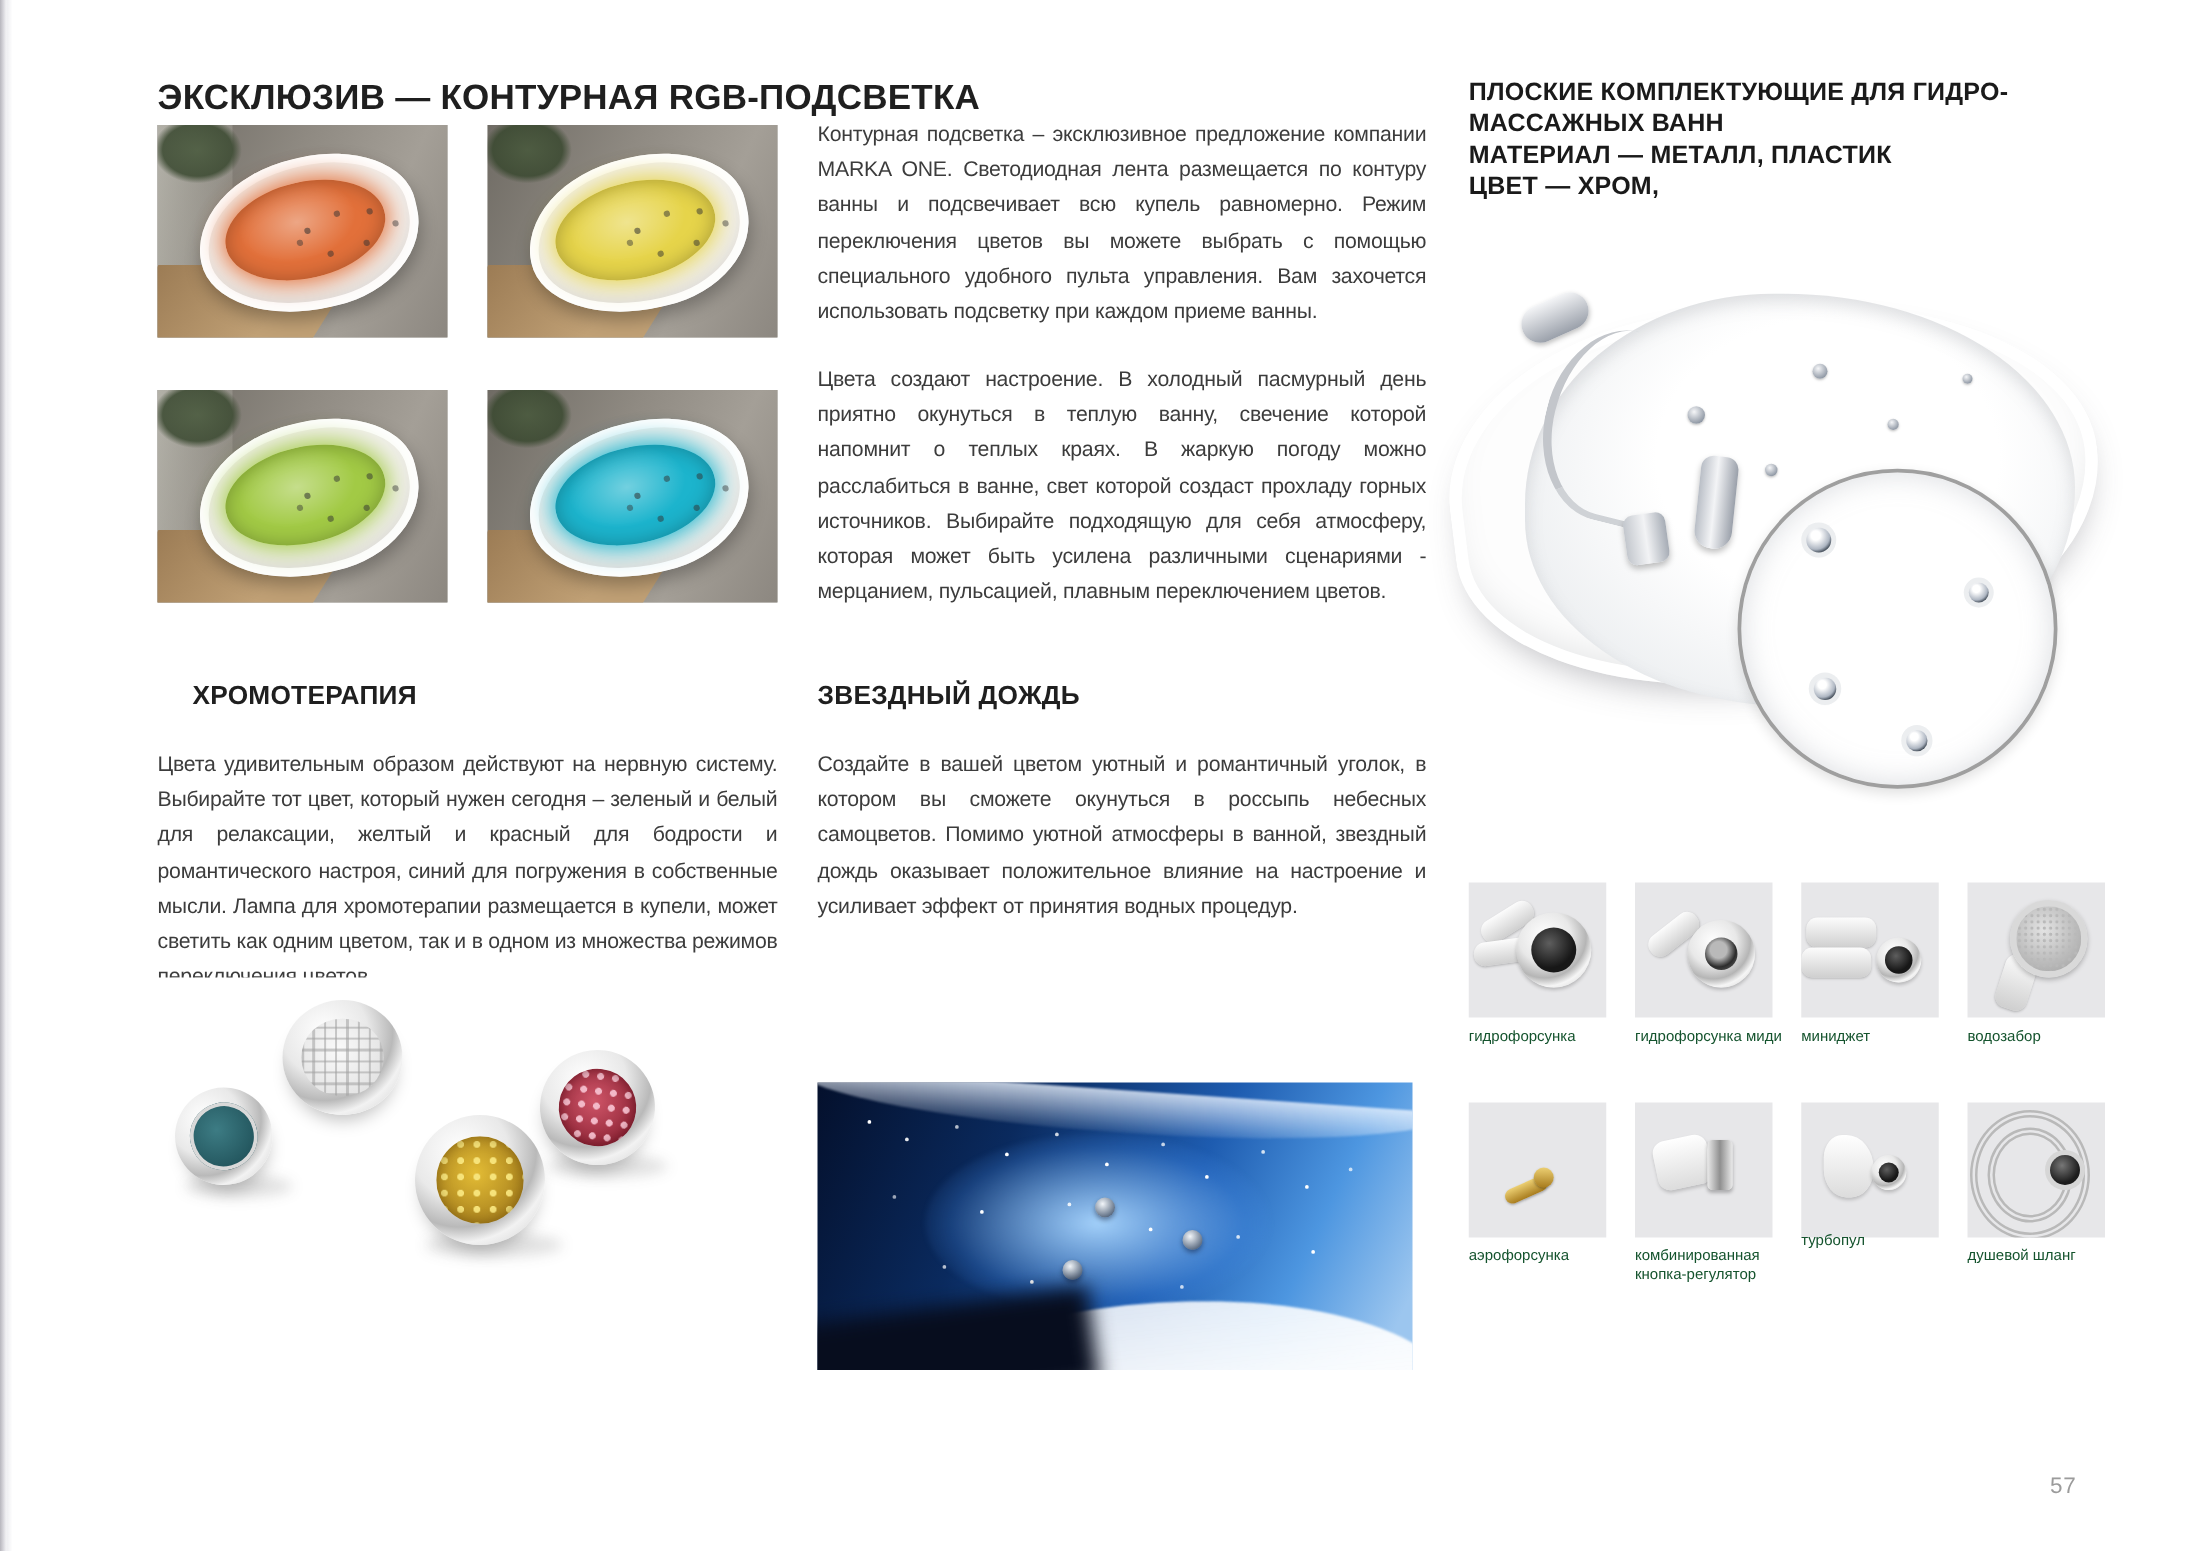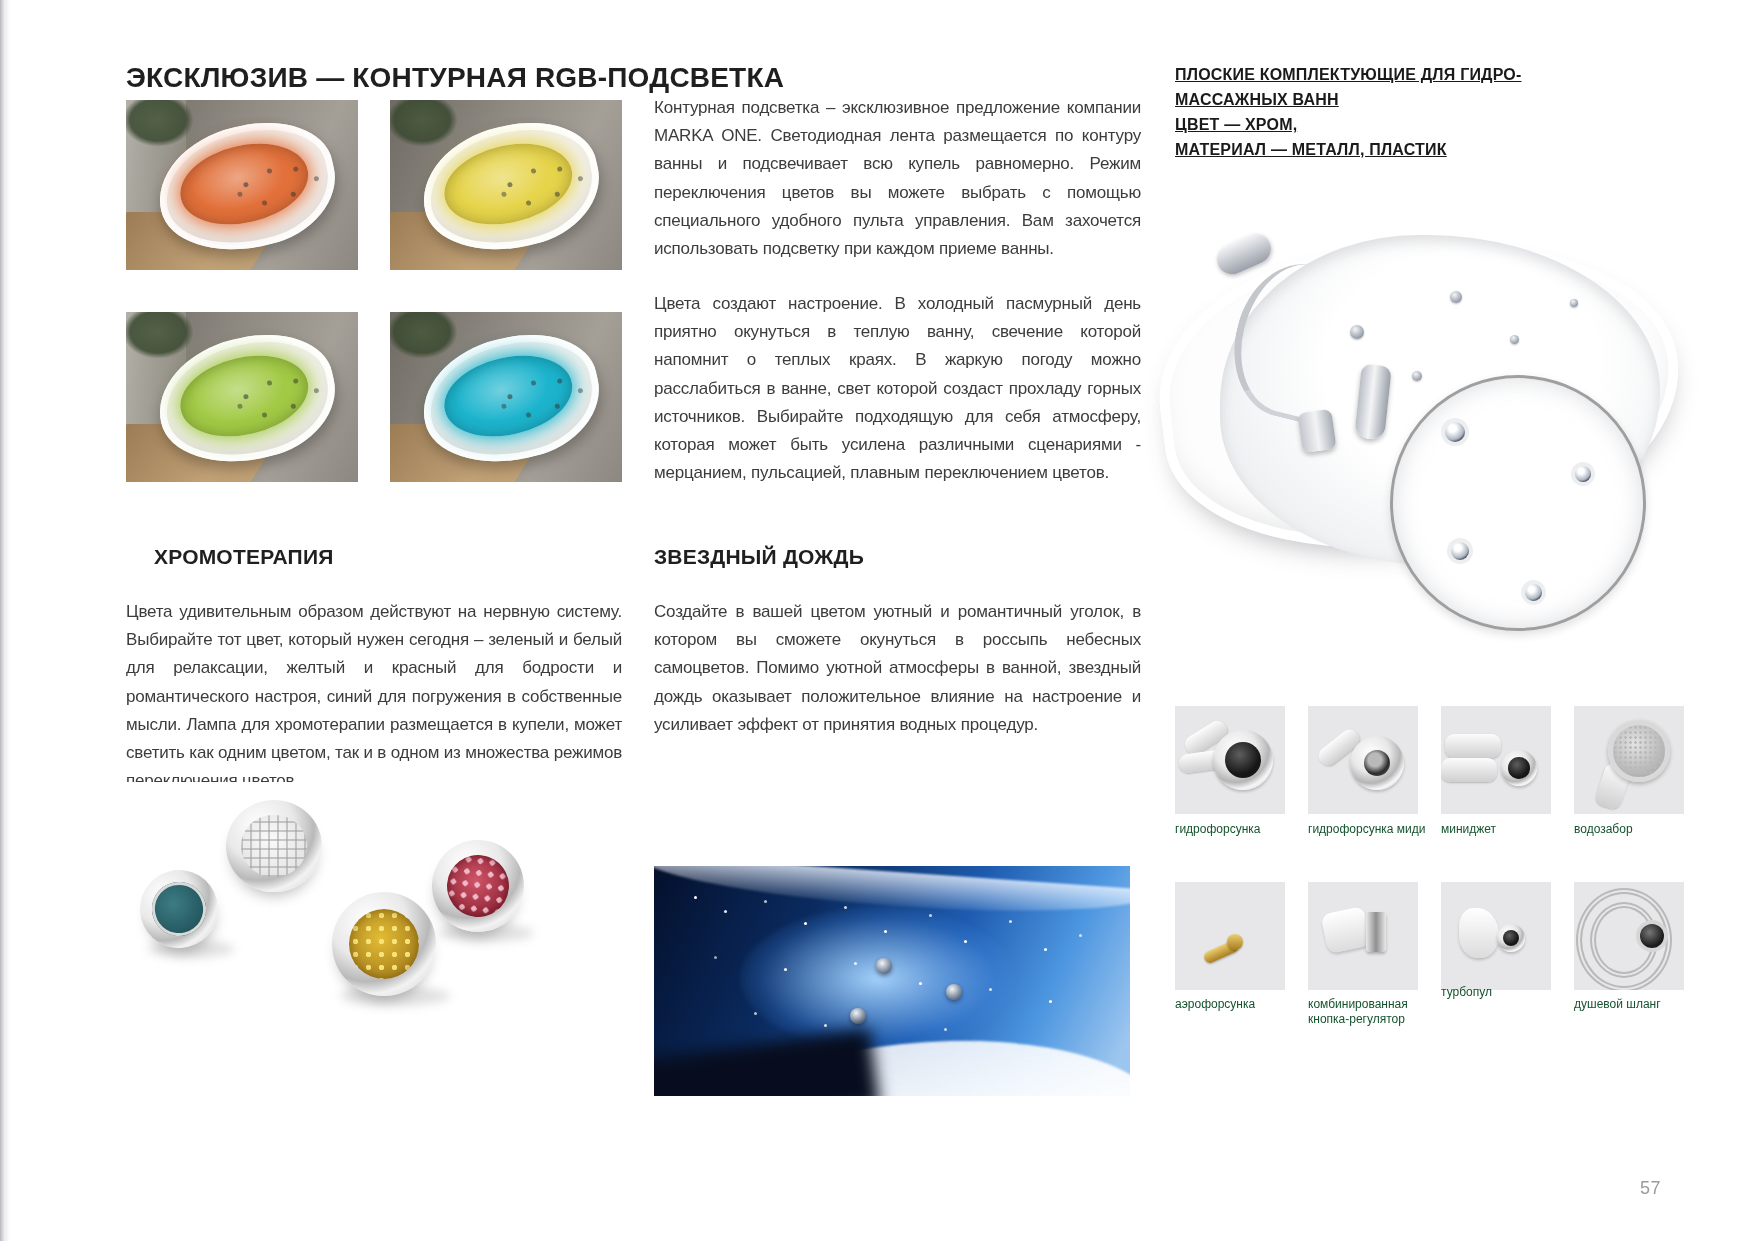--- a/index.html
+++ b/index.html
@@ -6,21 +6,21 @@
   #canvas{position:relative;width:1754px;height:1241px;background:#ffffff;overflow:hidden;
           font-family:"Liberation Sans","DejaVu Sans",sans-serif;color:#3c3c3c;}
   .abs{position:absolute;}
   
   .spine{left:0;top:0;bottom:0;width:5px;background:linear-gradient(90deg,#b7b6bd,#d8d7dd 55%,#f3f3f5);}
   .spine2{left:5px;top:0;bottom:0;width:5px;background:linear-gradient(90deg,#ececf0,#ffffff);}
 
   
   .h-main{font-size:28px;font-weight:700;color:#1f1f1f;letter-spacing:.2px;white-space:nowrap;}
   .h-sec{font-size:21px;font-weight:700;color:#1f1f1f;letter-spacing:.2px;}
-  .h-right{font-size:16px;font-weight:700;color:#1a1a1a;line-height:25px;letter-spacing:.2px;text-decoration:underline;}
+  .h-right{font-size:20px;font-weight:700;color:#1a1a1a;line-height:25px;letter-spacing:.2px;}
 
   
   .para{font-size:17px;line-height:28.2px;text-align:justify;letter-spacing:-0.2px;color:#3c3c3c;}
 
   
   .tubscene{width:232px;height:170px;overflow:hidden;background:#8d8981;}
   .tubscene i{position:absolute;display:block;}
   .sc-wall{inset:0;background:linear-gradient(115deg,#6f6b64,#8f8a82 40%,#a49f97 70%,#8c8780);}
   .sc-light{left:0;top:0;width:60px;height:170px;background:linear-gradient(100deg,rgba(235,235,225,.55),rgba(235,235,225,0));}
   .sc-plant{left:-16px;top:-16px;width:96px;height:72px;background:radial-gradient(closest-side,#46573a,#39482f 58%,rgba(57,72,47,0) 74%);opacity:.85;}
@@ -203,22 +203,22 @@
     <i class="st-jet" style="left:222px;top:92px;"></i>
     <i class="st-jet" style="left:292px;top:118px;"></i>
     <i class="st-jet" style="left:196px;top:142px;"></i>
     <i class="st-rim-bottom"></i>
     <i class="st-shadow"></i>
   </div>
 
   <div class="abs" style="left:1175px;top:62px;">
     <div class="h-right">ПЛОСКИЕ КОМПЛЕКТУЮЩИЕ ДЛЯ ГИДРО-</div>
     <div class="h-right">МАССАЖНЫХ ВАНН</div>
+    <div class="h-right">МАТЕРИАЛ — МЕТАЛЛ, ПЛАСТИК</div>
     <div class="h-right">ЦВЕТ — ХРОМ,</div>
-    <div class="h-right">МАТЕРИАЛ — МЕТАЛЛ, ПЛАСТИК</div>
   </div>
 
   <div class="abs bigtub" style="left:1150px;top:195px;">
     <i class="bt-body"></i>
     <i class="bt-bowl"></i>
     <i class="bt-jet" style="left:200px;top:130px;width:14px;height:14px;"></i>
     <i class="bt-jet" style="left:300px;top:96px;width:12px;height:12px;"></i>
     <i class="bt-jet" style="left:360px;top:140px;width:9px;height:9px;"></i>
     <i class="bt-jet" style="left:420px;top:104px;width:8px;height:8px;"></i>
     <i class="bt-jet" style="left:262px;top:176px;width:10px;height:10px;"></i>

